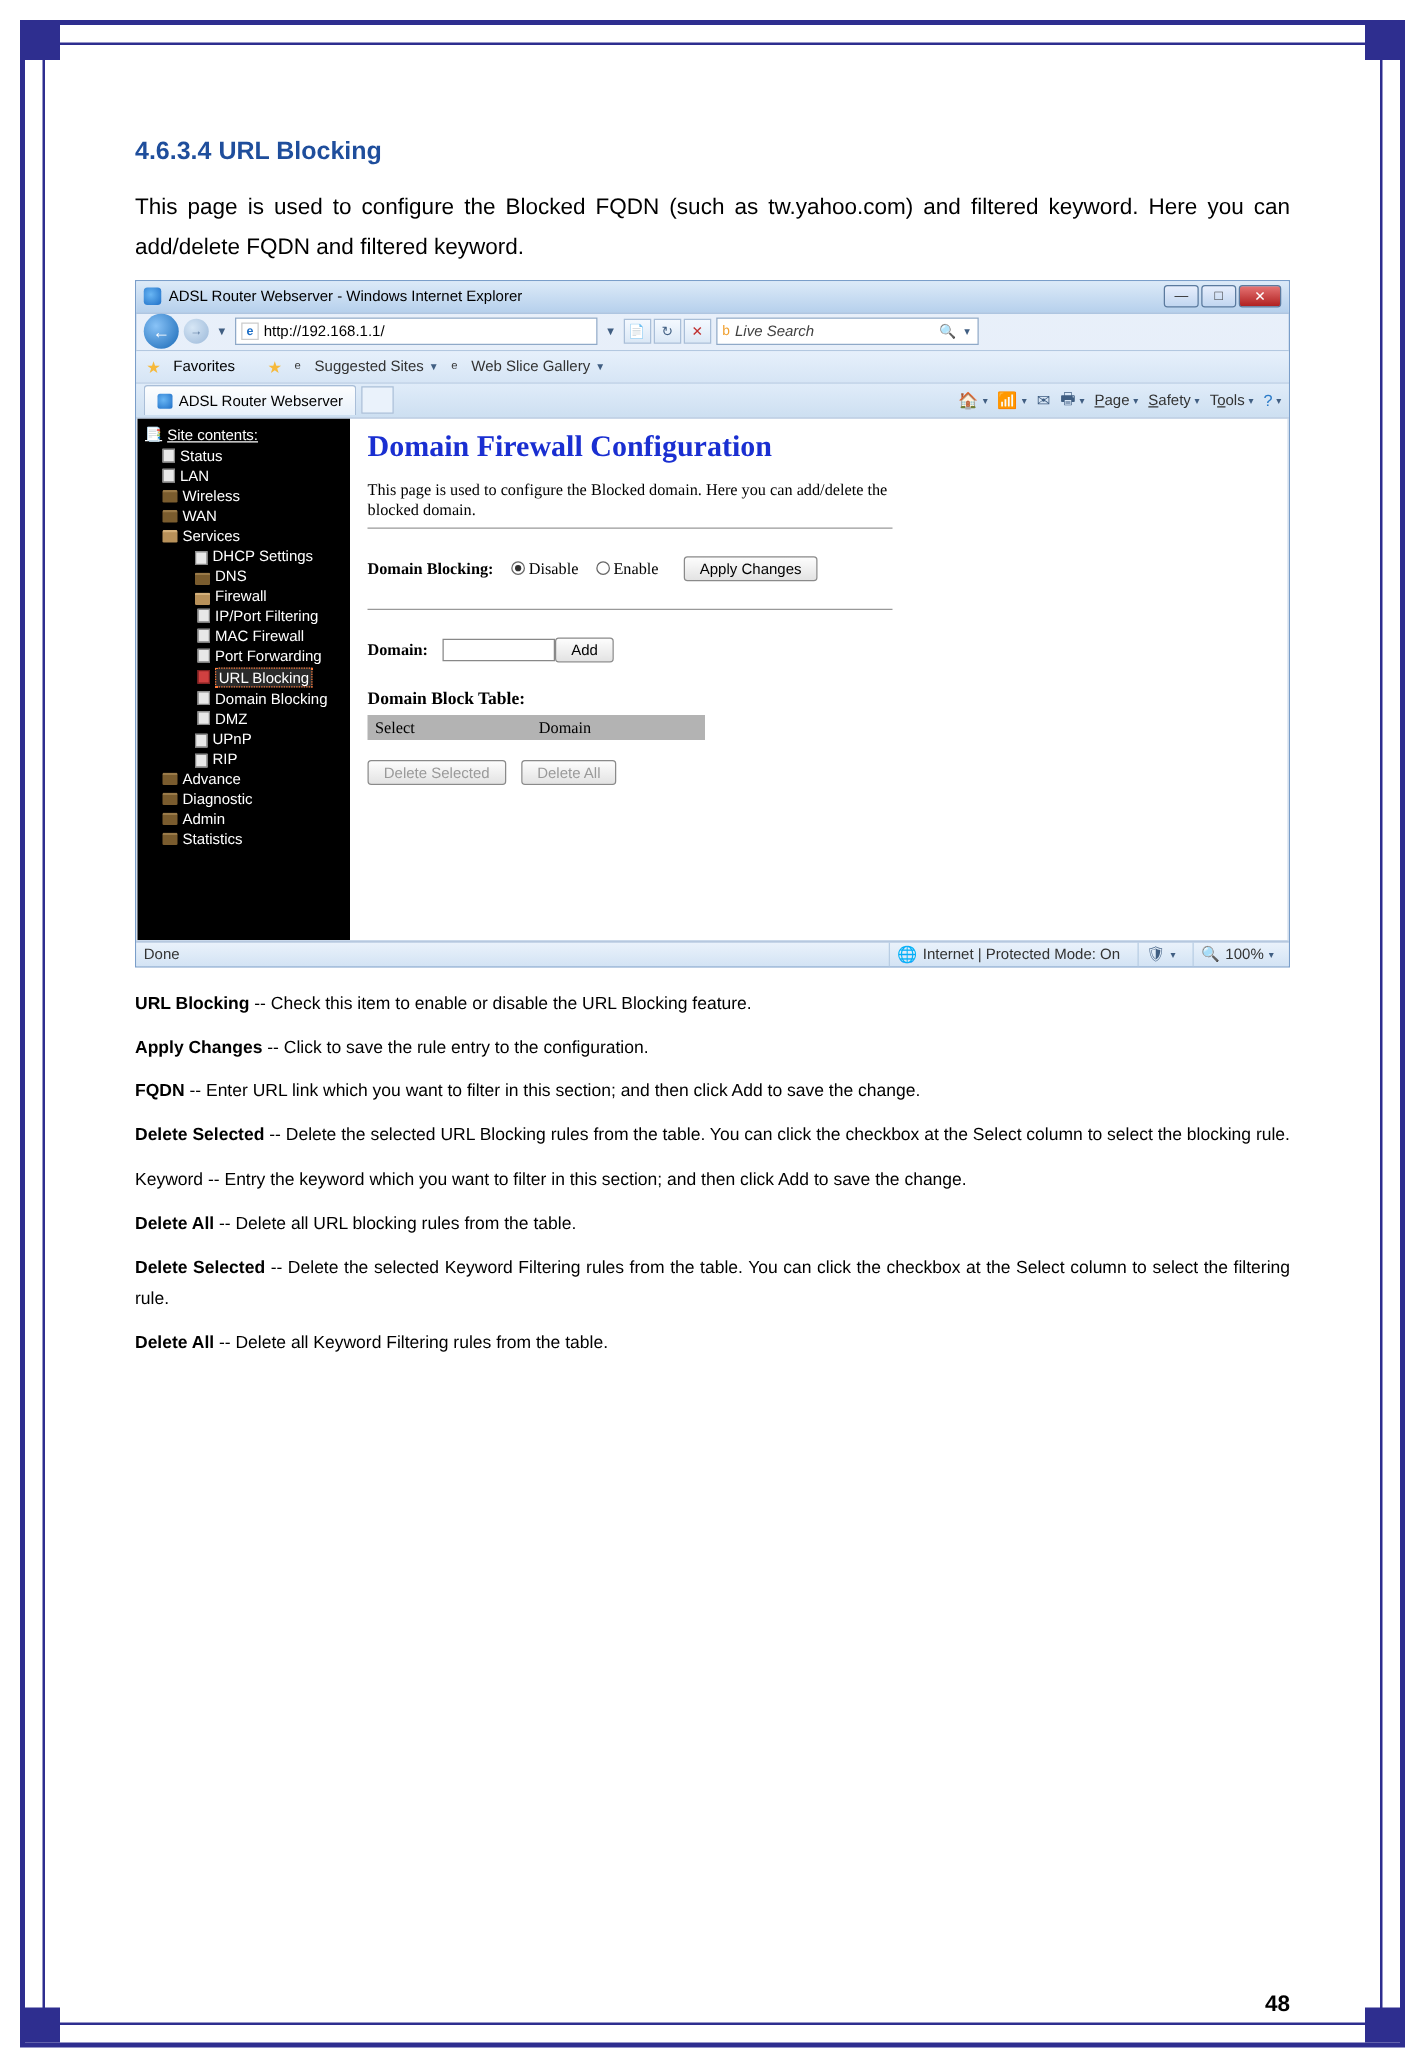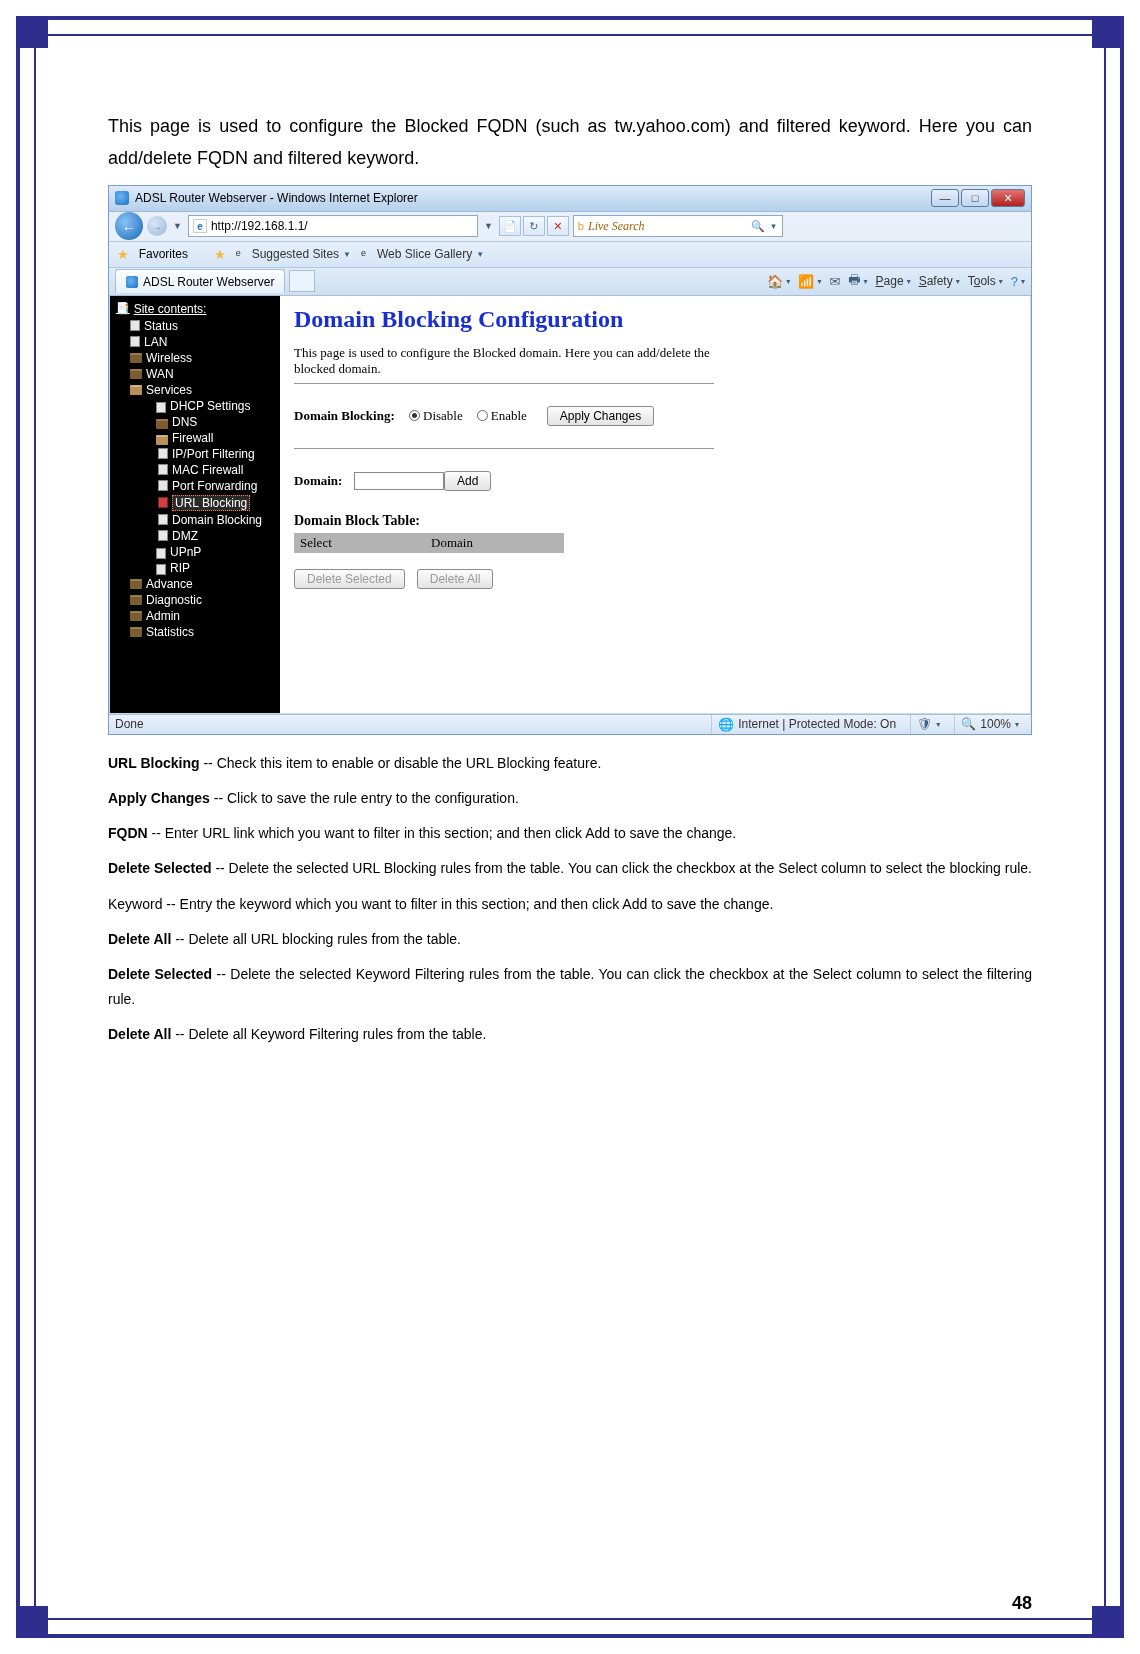--- a/index.html
+++ b/index.html
@@ -118,21 +118,21 @@
   max-width: 290px;
 }
 .url-bar .e-icon { width:14px; height:14px; display:flex; align-items:center; justify-content:center; color:#1e6fc7; font-weight:bold; font-size:10px; border:1px solid #ccc; }
 .nav-icons { display:flex; align-items:center; gap:2px; }
 .sm-btn { width:22px; height:20px; border:1px solid #a9bed8; background:linear-gradient(#f4f9ff,#dbe8f6); display:flex; align-items:center; justify-content:center; font-size:11px; color:#405e82; }
 .search-bar {
   width: 210px; height: 22px; background:#fff; border:1px solid #8fa9c8;
   display:flex; align-items:center; padding:0 4px; gap:4px;
 }
 .search-bar .bing-icon { color:#f0a030; font-size:11px; }
-.search-text { color:#a16207; font-style:italic; font-size:12px;font-family:Liberation Serif, serif; }
+.search-text { color:#404040; font-style:italic; font-size:12px; }
 .mag { margin-left:auto; color:#405e82; font-size:11px; }
 
 .fav-row {
   height: 26px;
   display: flex;
   align-items: center;
   padding: 0 8px;
   gap: 10px;
   border-bottom: 1px solid #b3c8e0;
   background: linear-gradient(#e6f0fb, #d6e5f5);
@@ -266,20 +266,24 @@
 
 <div class="outer-frame"></div>
 <div class="inner-frame"></div>
 <div class="corner-box corner-tl"></div>
 <div class="corner-box corner-tr"></div>
 <div class="corner-box corner-bl"></div>
 <div class="corner-box corner-br"></div>
 
 <div class="page-content">
 
+  <div class="section-title">
+    <span>4.6.3.4</span>
+    <span>URL Blocking</span>
+  </div>
 
   <p class="body-text">This page is used to configure the Blocked FQDN (such as tw.yahoo.com) and filtered keyword. Here you can add/delete FQDN and filtered keyword.</p>
 
   <div class="ie-window">
 
     <div class="titlebar">
       <span class="ie-icon"></span>
       <span class="titlebar-text">ADSL Router Webserver - Windows Internet Explorer</span>
       <div class="win-controls">
         <div class="win-btn win-min">—</div>
@@ -450,21 +454,21 @@
             <span class="sb-ico folder-closed"></span>
             <span class="sb-text">Admin</span>
           </div>
         <div class="sb-item">
             <span class="sb-ico folder-closed"></span>
             <span class="sb-text">Statistics</span>
           </div>
       </div>
 
       <div class="main-pane">
-        <div class="mp-title">Domain Blocking Configuration</div>
+        <div class="mp-title">Domain Firewall Configuration</div>
         <div class="mp-desc">This page is used to configure the Blocked domain. Here you can add/delete the blocked domain.</div>
         <hr class="mp-hr">
         <div class="form-row">
           <span class="form-label">Domain Blocking:</span>
           <div class="radio-group">
             <label class="radio">
                 <span class="radio-dot checked"></span>
                 <span>Disable</span>
               </label>
             <label class="radio">

